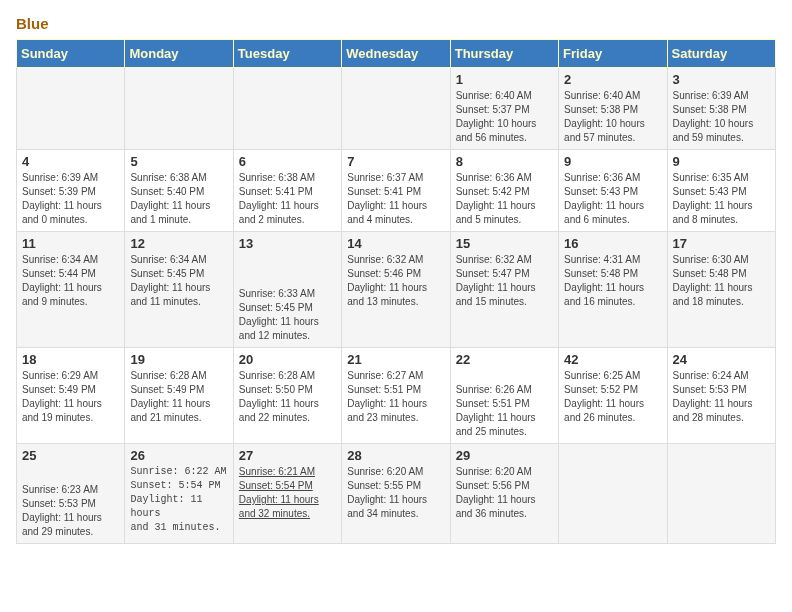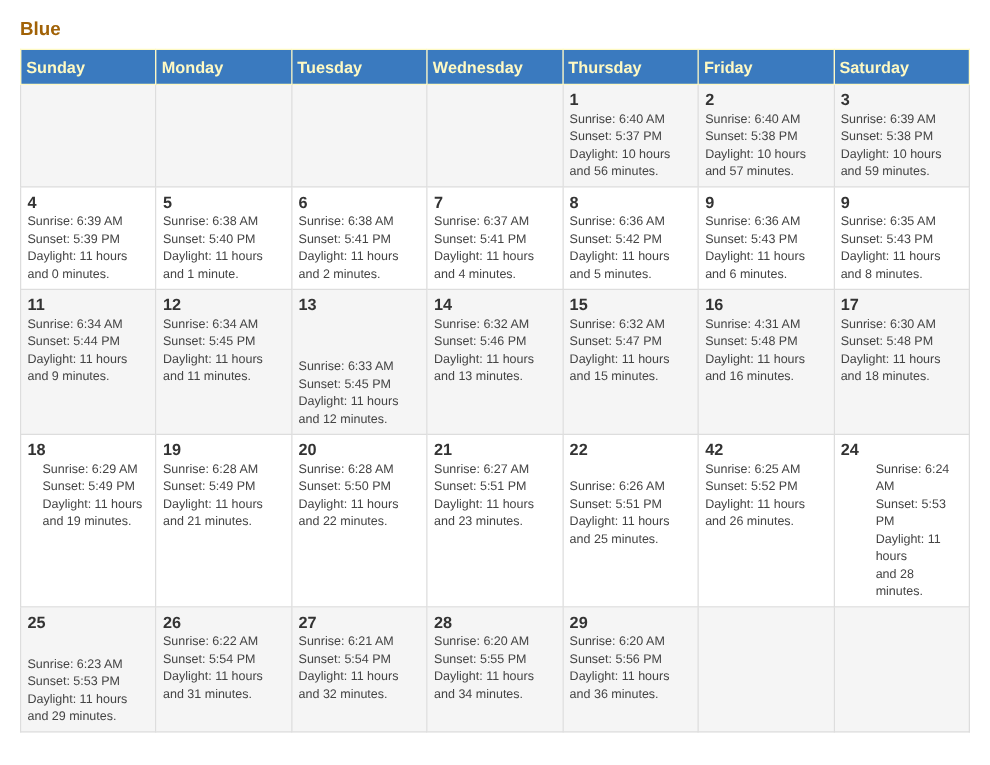--- a/index.html
+++ b/index.html
@@ -171,21 +171,21 @@
           <span class="day-num">17</span>
           <div class="day-info" style="white-space: pre-line;">Sunrise: 6:30 AM
 Sunset: 5:48 PM
 Daylight: 11 hours
 and 18 minutes.</div>
         </td>
       </tr>
       <tr>
         <td>
           <span class="day-num">18</span>
-          <div class="day-info" style="white-space: pre-line; margin-left: 12px;">Sunrise: 6:29 AM
+          <div class="day-info" style="white-space: pre-line;">Sunrise: 6:29 AM
 Sunset: 5:49 PM
 Daylight: 11 hours
 and 19 minutes.</div>
         </td>
         <td>
           <span class="day-num">19</span>
           <div class="day-info" style="white-space: pre-line;">Sunrise: 6:28 AM
 Sunset: 5:49 PM
 Daylight: 11 hours
 and 21 minutes.</div>
@@ -213,44 +213,44 @@
         </td>
         <td>
           <span class="day-num">42</span>
           <div class="day-info" style="white-space: pre-line;">Sunrise: 6:25 AM
 Sunset: 5:52 PM
 Daylight: 11 hours
 and 26 minutes.</div>
         </td>
         <td>
           <span class="day-num">24</span>
-          <div class="day-info" style="white-space: pre-line; margin-left: 28px;">Sunrise: 6:24 AM
+          <div class="day-info" style="white-space: pre-line;">Sunrise: 6:24 AM
 Sunset: 5:53 PM
 Daylight: 11 hours
 and 28 minutes.</div>
         </td>
       </tr>
       <tr>
         <td>
           <span class="day-num">25</span>
           <div class="day-info" style="white-space: pre-line; margin-top: 20px;">Sunrise: 6:23 AM
 Sunset: 5:53 PM
 Daylight: 11 hours
 and 29 minutes.</div>
         </td>
         <td>
           <span class="day-num">26</span>
-          <div class="day-info" style="white-space: pre-line;">Sunrise: 6:22 AM
+          <div class="day-info" style="white-space: pre-line; font-family: Liberation Mono, monospace;">Sunrise: 6:22 AM
 Sunset: 5:54 PM
 Daylight: 11 hours
 and 31 minutes.</div>
         </td>
         <td>
           <span class="day-num">27</span>
-          <div class="day-info" style="white-space: pre-line;">Sunrise: 6:21 AM
+          <div class="day-info" style="white-space: pre-line; text-decoration: underline;">Sunrise: 6:21 AM
 Sunset: 5:54 PM
 Daylight: 11 hours
 and 32 minutes.</div>
         </td>
         <td>
           <span class="day-num">28</span>
           <div class="day-info" style="white-space: pre-line;">Sunrise: 6:20 AM
 Sunset: 5:55 PM
 Daylight: 11 hours
 and 34 minutes.</div>

